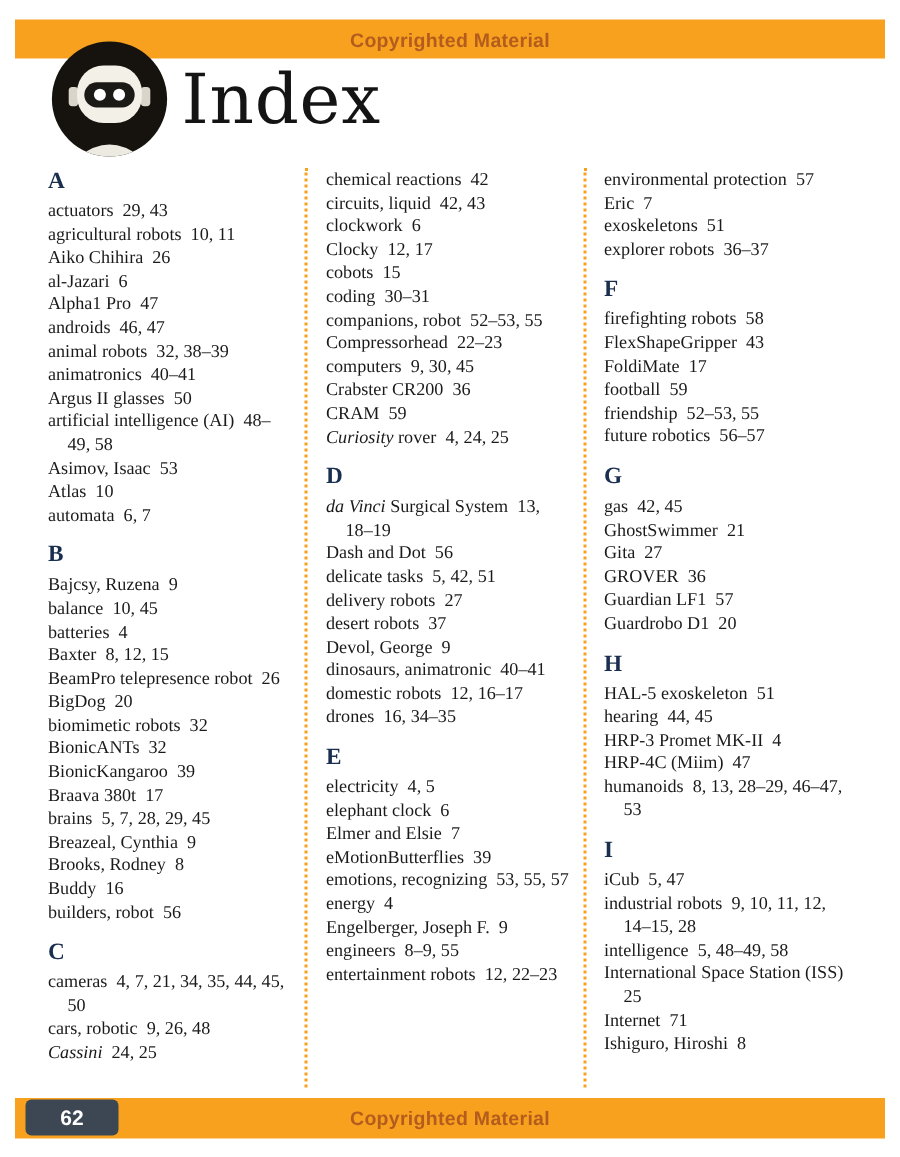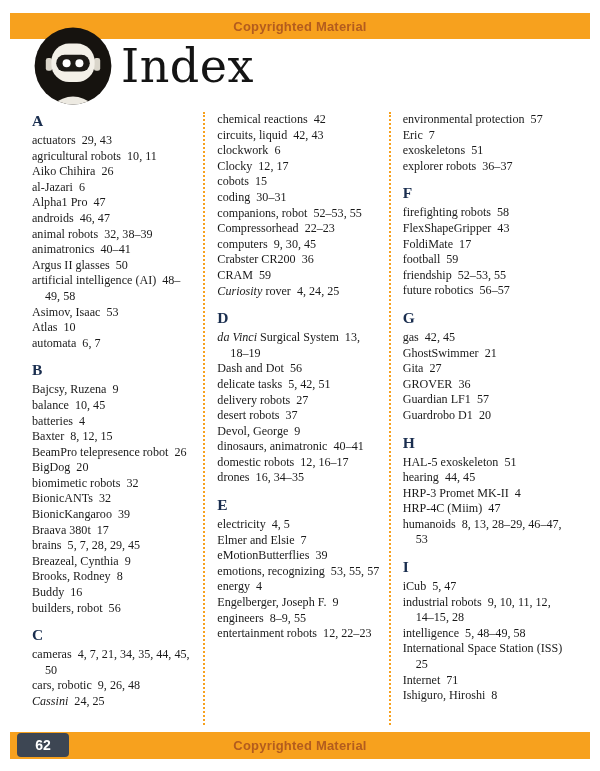--- a/index.html
+++ b/index.html
@@ -24,21 +24,21 @@
     display:flex;align-items:center;justify-content:center;
   }
   .band-top{top:13px;}
   .band-bottom{bottom:12px;height:27px;}
   .banner-text{
     font-family:"Liberation Sans", sans-serif;
     font-weight:bold;font-size:13px;color:var(--banner-text);
     letter-spacing:.2px;
   }
   .page-badge{
-    position:absolute;left:17px;bottom:14px;width:52px;height:24px;
+    position:absolute;left:17px;bottom:14px;width:62px;height:24px;
     background:var(--badge);border-radius:4px;
     display:flex;align-items:center;justify-content:center;
     font-family:"Liberation Sans", sans-serif;font-weight:bold;
     font-size:14px;color:#ffffff;z-index:2;
   }
   .masthead{
     position:absolute;top:26px;left:33px;height:80px;
     display:flex;align-items:center;
   }
   .logo{width:80px;height:80px;flex:0 0 auto;}
@@ -158,20 +158,21 @@
       <div class="entry">Dash and Dot  56</div>
       <div class="entry">delicate tasks  5, 42, 51</div>
       <div class="entry">delivery robots  27</div>
       <div class="entry">desert robots  37</div>
       <div class="entry">Devol, George  9</div>
       <div class="entry">dinosaurs, animatronic  40–41</div>
       <div class="entry">domestic robots  12, 16–17</div>
       <div class="entry">drones  16, 34–35</div>
       <div class="section-letter">E</div>
       <div class="entry">electricity  4, 5</div>
+      <div class="entry">elephant clock  6</div>
       <div class="entry">Elmer and Elsie  7</div>
       <div class="entry">eMotionButterflies  39</div>
       <div class="entry">emotions, recognizing  53, 55, 57</div>
       <div class="entry">energy  4</div>
       <div class="entry">Engelberger, Joseph F.  9</div>
       <div class="entry">engineers  8–9, 55</div>
       <div class="entry">entertainment robots  12, 22–23</div>
     </div>
   <div class="col">
       <div class="entry">environmental protection  57</div>

